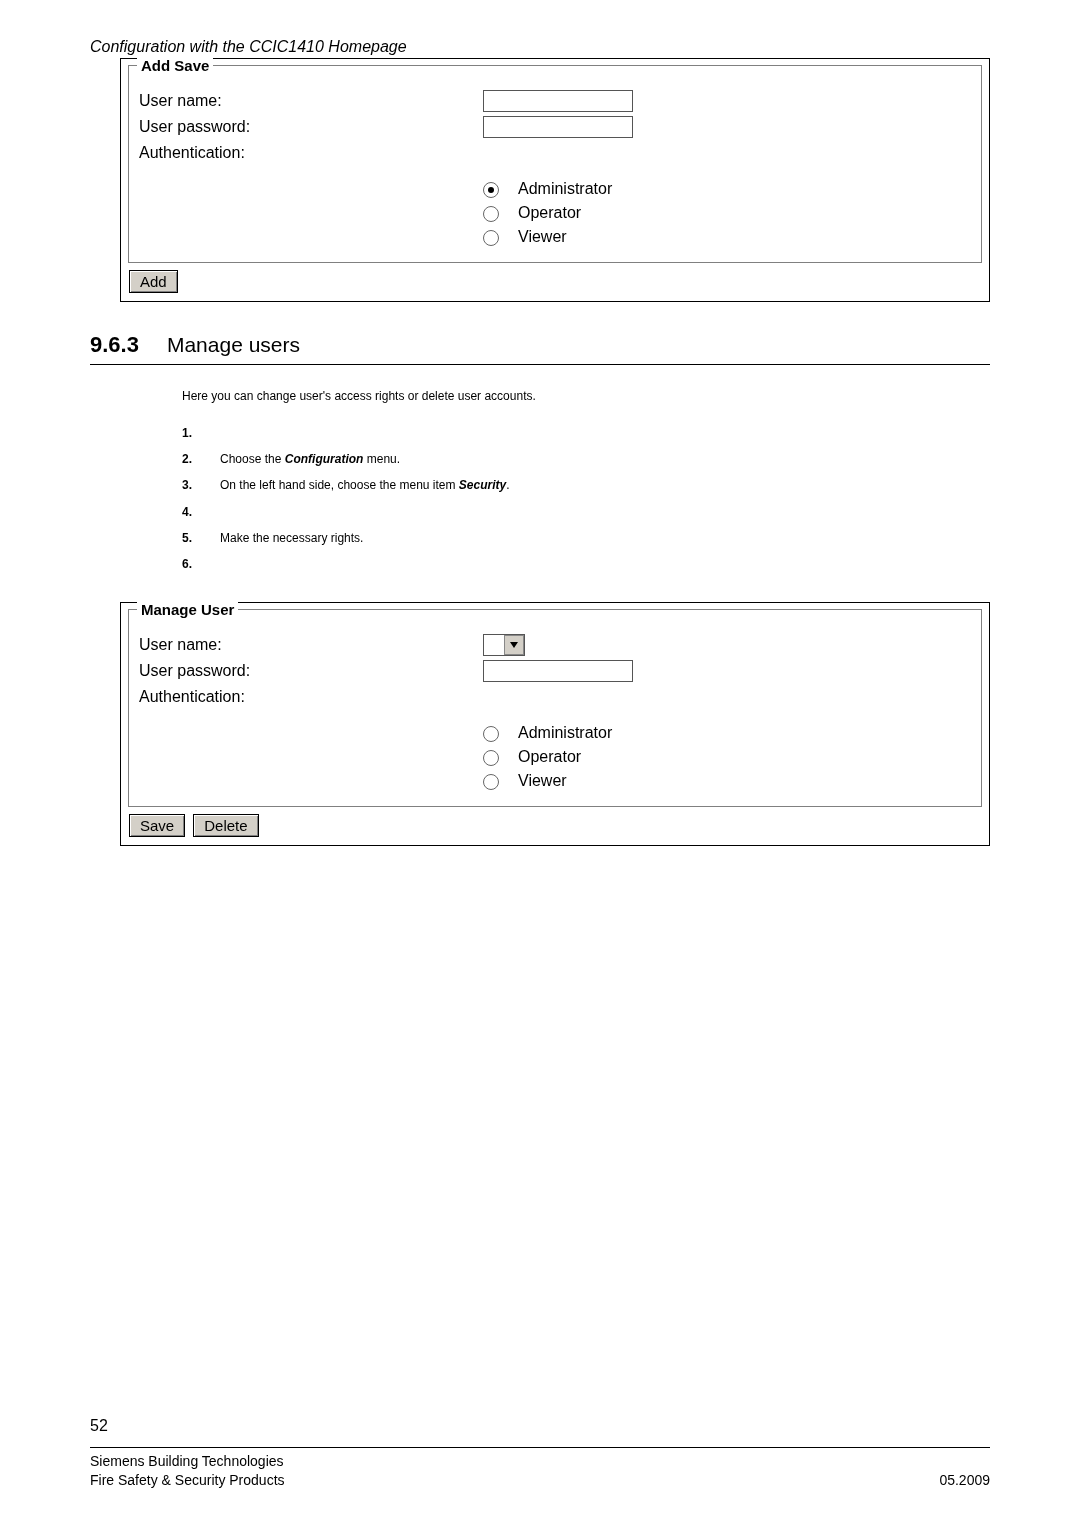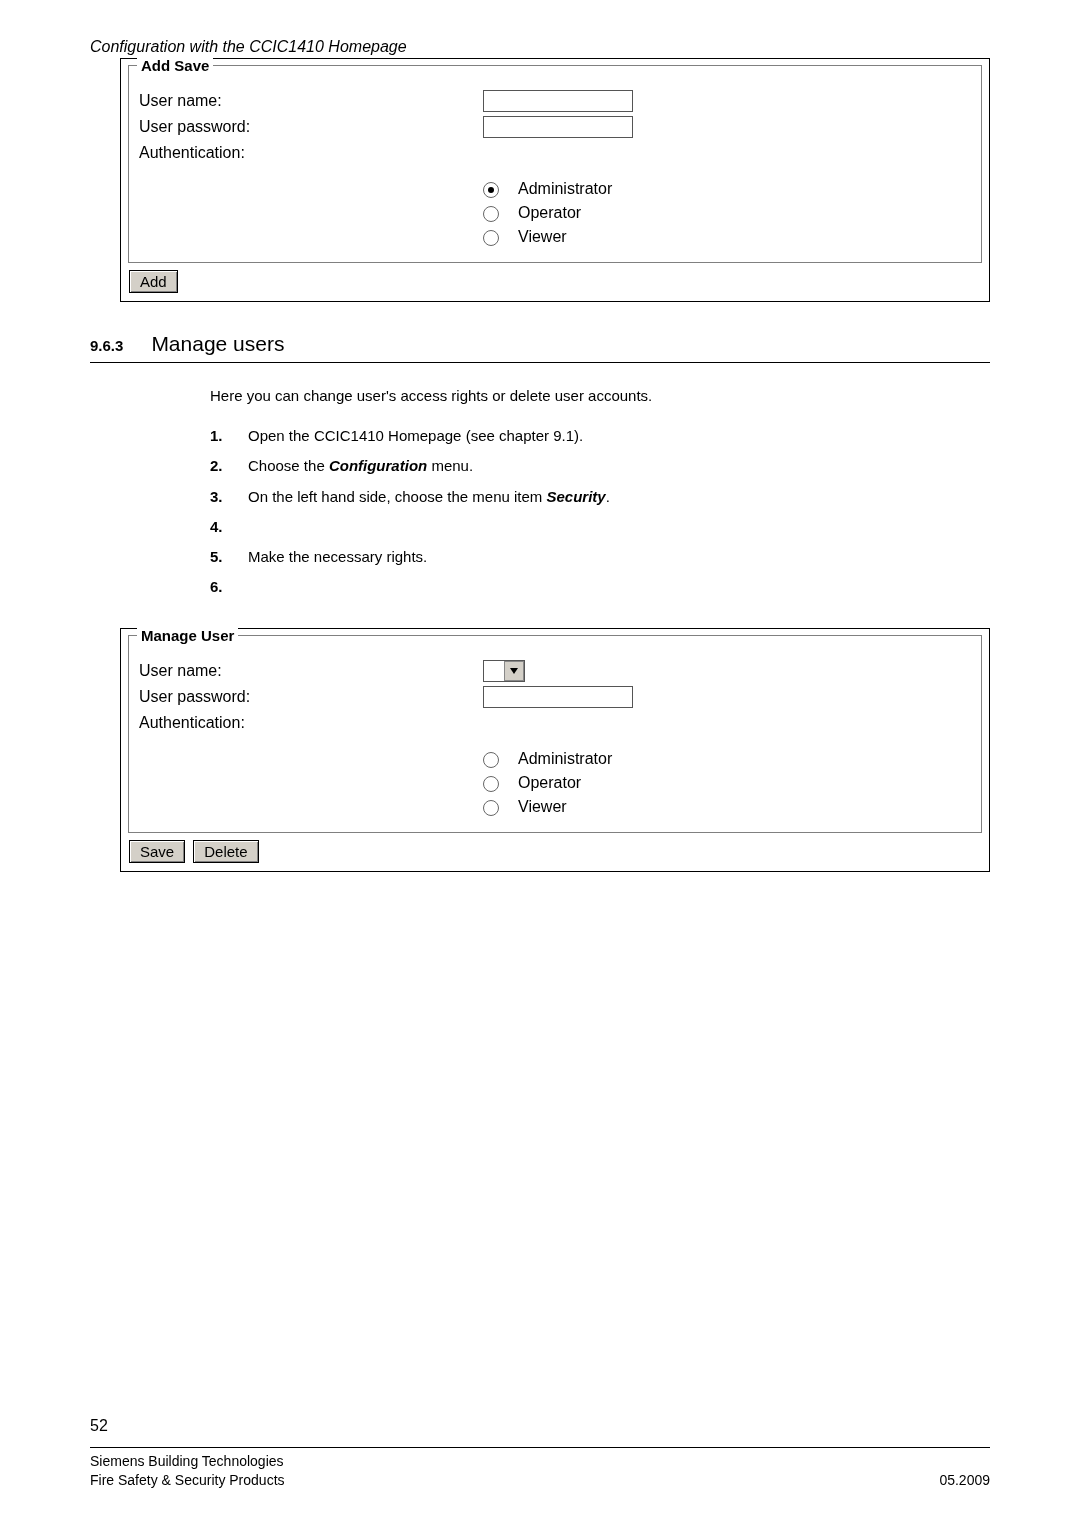--- a/index.html
+++ b/index.html
@@ -127,37 +127,37 @@
   }
 
   
   .sect-heading {
     display: flex;
     align-items: baseline;
     gap: 28px;
     margin: 30px 0 6px 0;
   }
   .sect-num {
-    font-size: 15px;
+    font-size: 22px;
     font-weight: bold;
   }
   .sect-title {
     font-size: 21px;
     font-weight: normal;
   }
   .sect-rule {
     border: none;
     border-top: 1px solid #000;
     margin: 2px 0 24px 0;
   }
 
   
   .body-block {
-    margin-left: 120px;
-    font-size: 15px;
+    margin-left: 92px;
+    font-size: 12px;
   }
   .body-para {
     margin: 0 0 22px 0;
   }
   .ol {
     list-style: none;
     padding: 0;
     margin: 0 0 30px 0;
   }
   .ol li {
@@ -250,21 +250,20 @@
     <span class="sect-title">Manage users</span>
   </div>
   <hr class="sect-rule">
 
   <div class="body-block">
     <p class="body-para">Here you can change user's access rights or delete user accounts.</p>
 
     <ol class="ol" id="steps-list">
         <li>
           <span class="num">1.</span>
-          <span class="txt">Open the CCIC1410 Homepage (see chapter 9.1).</span>
         </li>
         <li>
           <span class="num">2.</span>
           <span class="txt">Choose the <span class="bi">Configuration</span> menu.</span>
         </li>
         <li>
           <span class="num">3.</span>
           <span class="txt">On the left hand side, choose the menu item <span class="bi">Security</span>.</span>
         </li>
         <li>

